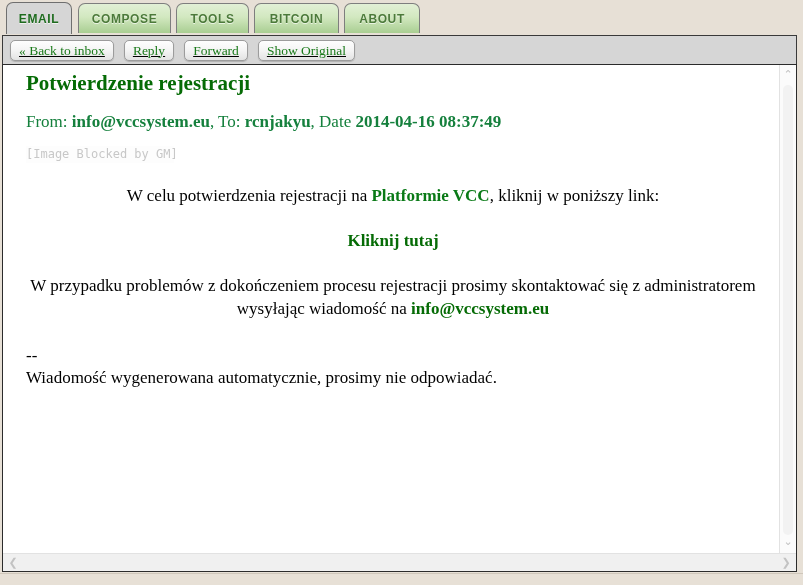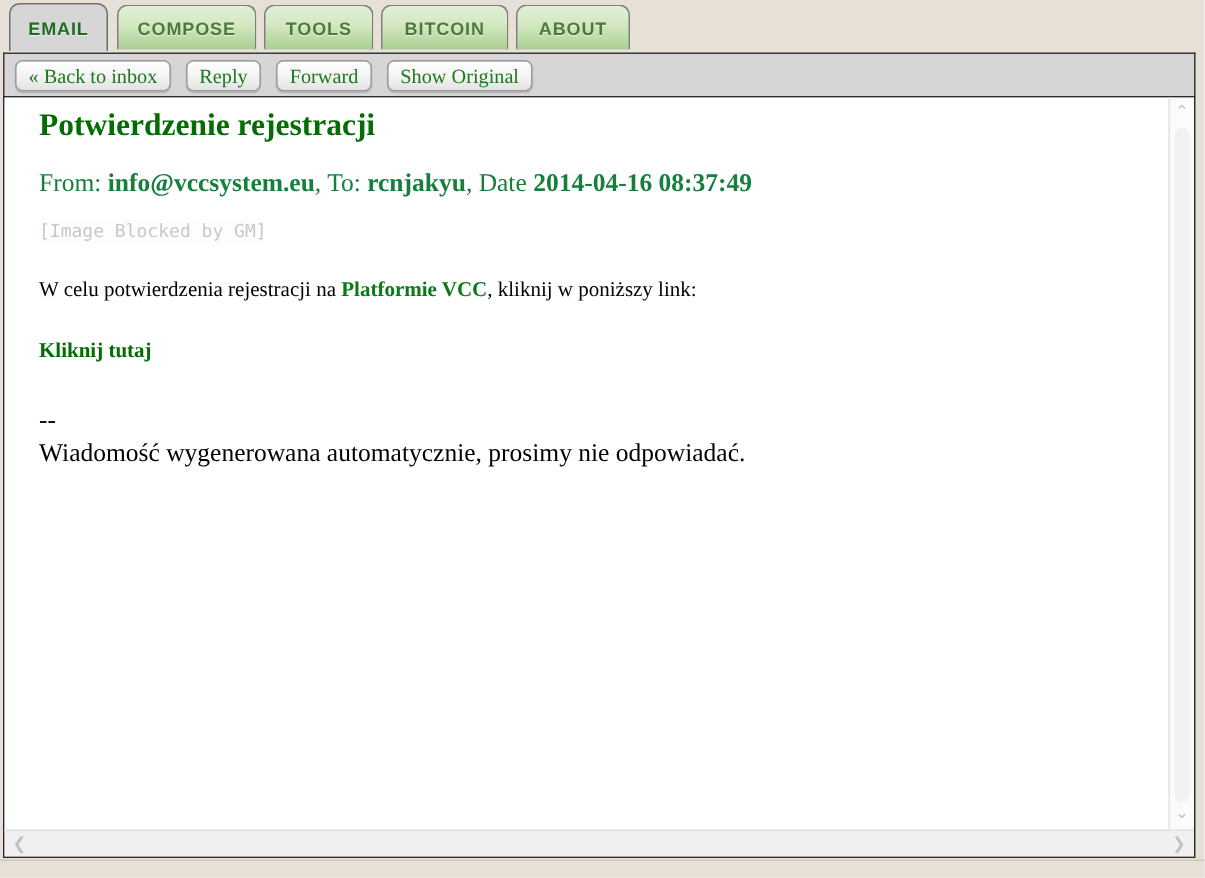--- a/index.html
+++ b/index.html
@@ -57,20 +57,21 @@
     width: 795px;
     height: 30px;
     box-sizing: border-box;
     background: #d6d6d6;
     border: 1px solid #3a3a3a;
     border-bottom: 1px solid #9a9a9a;
     display: flex;
     align-items: center;
     padding-left: 7px;
     gap: 10px;
+    text-decoration: underline;
   }
   .tbtn {
     box-sizing: border-box;
     height: 21px;
     padding: 0 8px;
     border: 1px solid #9c9c9c;
     border-radius: 5px;
     background: linear-gradient(to bottom, #fefefe 0%, #f4f4f4 50%, #e3e3e3 100%);
     color: #1a7a1a;
     font-family: "Liberation Serif", serif;
@@ -181,23 +182,24 @@
     background: #fdfdfd;
     color: #c8c8c8;
     font-family: "DejaVu Sans Mono", monospace;
     font-size: 12px;
     line-height: 17px;
     white-space: pre;
   }
 
   .para {
     margin: 22px 0 0 2px;
-    font-size: 14px;
+    font-size: 17px;
     color: #000;
     line-height: 1.35;
+    text-align: center;
   }
   .para.tight { }
   .green-b {
     color: #0a7a17;
     font-weight: bold;
   }
   .link-green {
     color: #056b05;
     font-weight: bold;
     text-decoration: none;
@@ -283,20 +285,23 @@
     <div class="imgblock">[Image Blocked by GM]</div>
 
     <div class="para">
       <span>W celu potwierdzenia rejestracji na </span><span class="green-b">Platformie VCC</span><span>, kliknij w poniższy link:</span>
     </div>
 
     <div class="para tight">
       <a href="#" class="link-green">Kliknij tutaj</a>
     </div>
 
+    <div class="para">
+      <span>W przypadku problemów z dokończeniem procesu rejestracji prosimy skontaktować się z administratorem wysyłając wiadomość na </span><a href="#" class="link-green">info@vccsystem.eu</a>
+    </div>
 
     <div class="sep">--</div>
 
     <div class="auto">Wiadomość wygenerowana automatycznie, prosimy nie odpowiadać.</div>
 
 
   </div>
 
   <div class="vscroll">
     <div class="arrow up">⌃</div>

